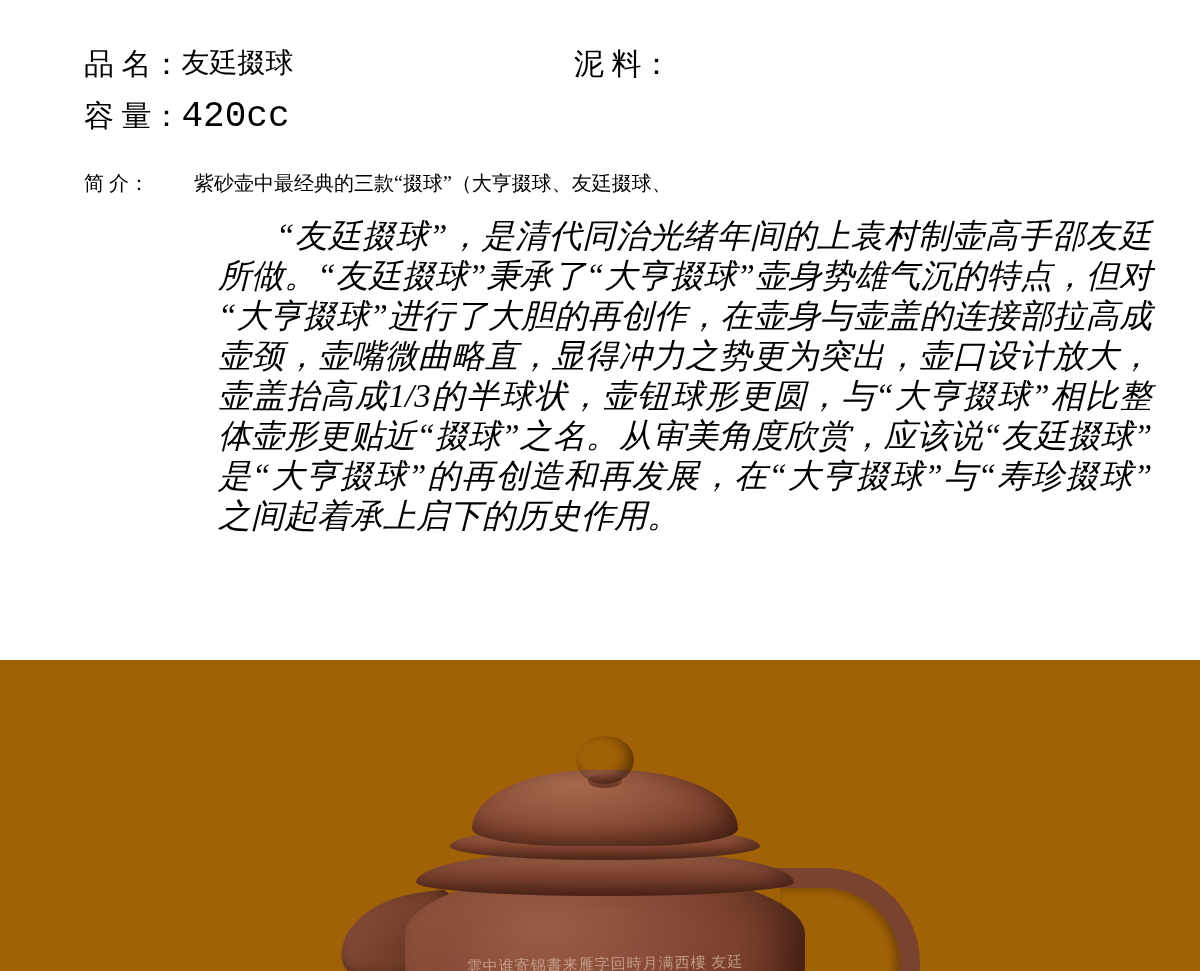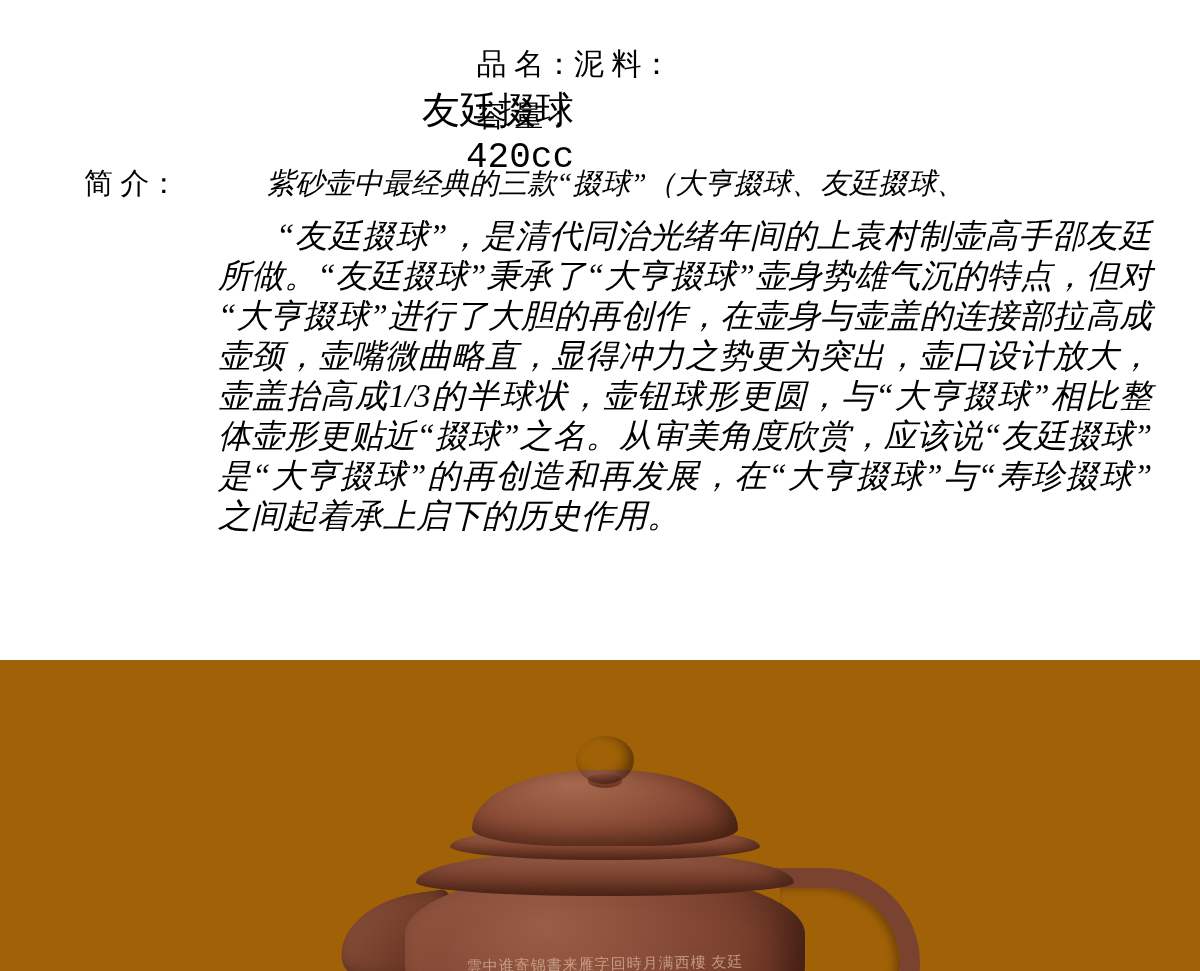--- a/index.html
+++ b/index.html
@@ -28,56 +28,54 @@
     top: 44px;
     width: 1060px;
   }
   .spec-row {
     display: flex;
     align-items: baseline;
     height: 52px;
   }
   .spec-cell {
     display: flex;
-    align-items: flex-end;
+    align-items: flex-start;
     white-space: nowrap;
-    flex-direction: column;
   }
   .spec-cell.left  { width: 490px; }
   .spec-label {
     font-size: 30px;
     letter-spacing: 0px;
     font-family: "Liberation Serif", "DejaVu Serif", serif;
   }
   .spec-value {
-    font-size: 38px;
+    font-size: 28px;
     font-family: "Liberation Serif", "DejaVu Serif", serif;
   }
   .spec-value.mono {
     font-family: "Liberation Mono", "DejaVu Sans Mono", monospace;
     font-size: 36px;
   }
 
   
   .intro-wrap {
     position: absolute;
     left: 84px;
     top: 160px;
     width: 1068px;
   }
   .intro-first-line {
     display: flex;
     align-items: baseline;
-    font-size: 29px;
+    font-size: 20px;
     line-height: 46px;
   }
   .intro-first-line .lbl { white-space: nowrap; }
   .intro-first-line .txt {
-    margin-left: 88px;
-    font-style: italic;
+    margin-left: 45px;
   }
   .intro-cont {
     margin-left: 140px;
     font-size: 29px;
     line-height: 46px;
   }
   .body-para {
     margin-top: 10px;
     font-size: 33px;
     line-height: 40px;

